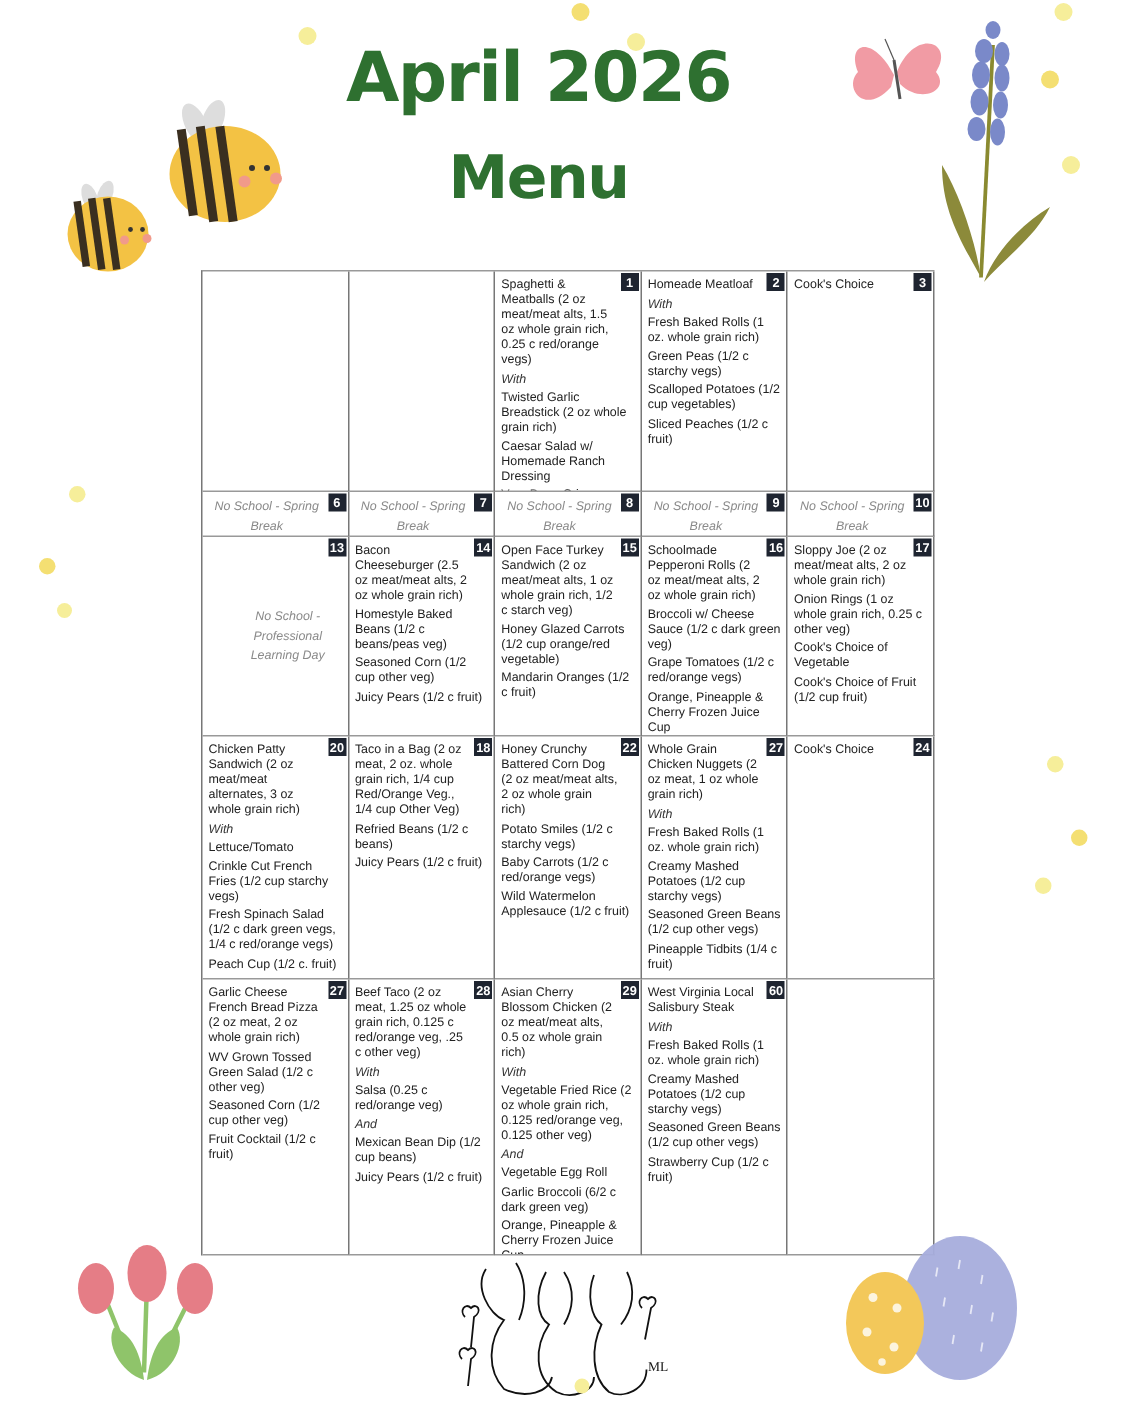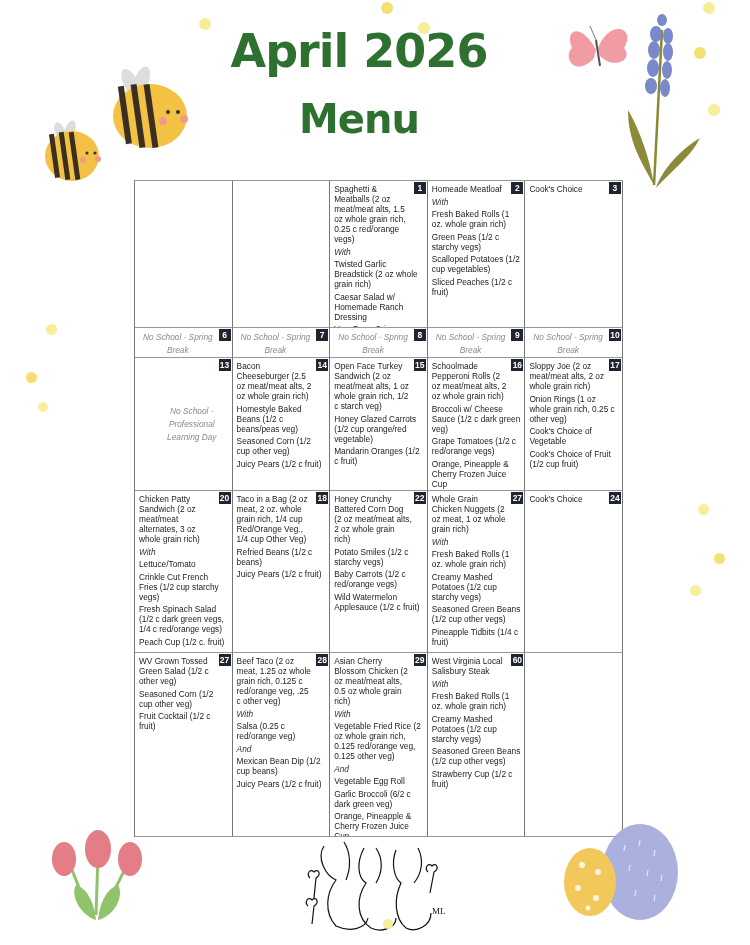--- a/index.html
+++ b/index.html
@@ -211,20 +211,21 @@
     </div>
     <div class="cell">
       <div class="num">24</div>
       <div class="item">Cook's Choice</div>
     </div>
   </div>
 
   <div class="row r5">
     <div class="cell">
       <div class="num">27</div>
+      <div class="item">Garlic Cheese French Bread Pizza (2 oz meat, 2 oz whole grain rich)</div>
       <div class="item">WV Grown Tossed Green Salad (1/2 c other veg)</div>
       <div class="item">Seasoned Corn (1/2 cup other veg)</div>
       <div class="item">Fruit Cocktail (1/2 c fruit)</div>
     </div>
     <div class="cell">
       <div class="num">28</div>
       <div class="item">Beef Taco (2 oz meat, 1.25 oz whole grain rich, 0.125 c red/orange veg, .25 c other veg)</div>
       <div class="item it">With</div>
       <div class="item">Salsa (0.25 c red/orange veg)</div>
       <div class="item it">And</div>

